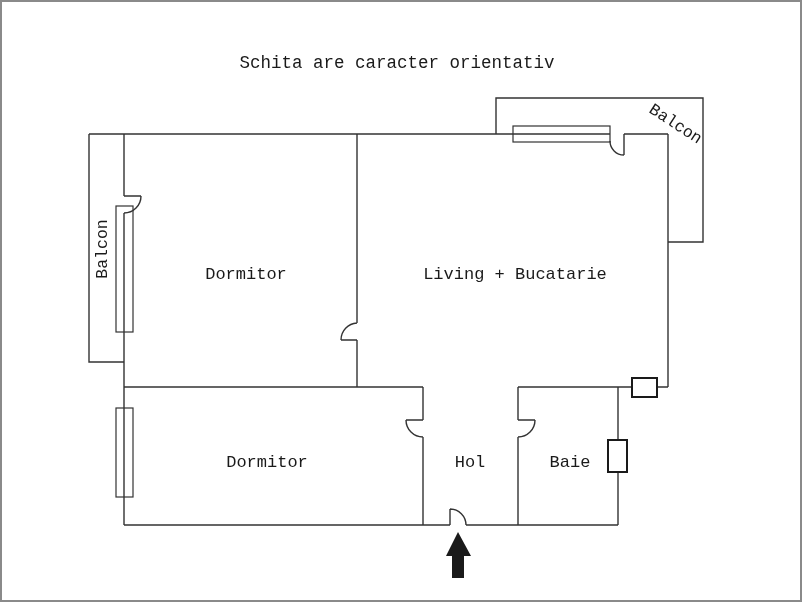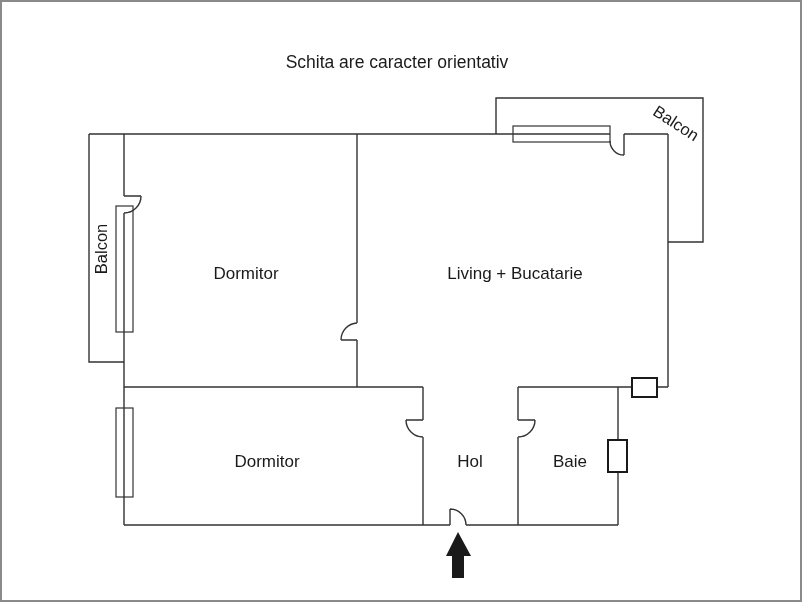--- a/index.html
+++ b/index.html
@@ -7,20 +7,21 @@
     padding: 0;
     background: #ffffff;
     font-family: "Liberation Sans", sans-serif;
   }
   .canvas {
     position: relative;
     width: 802px;
     height: 602px;
     background: #ffffff;
     overflow: hidden;
+    font-family: Liberation Mono, monospace;
   }
   svg { display: block; }
   .wall {
     fill: none;
     stroke: #333333;
     stroke-width: 1.4;
     stroke-linecap: butt;
     stroke-linejoin: miter;
   }
   .window {

